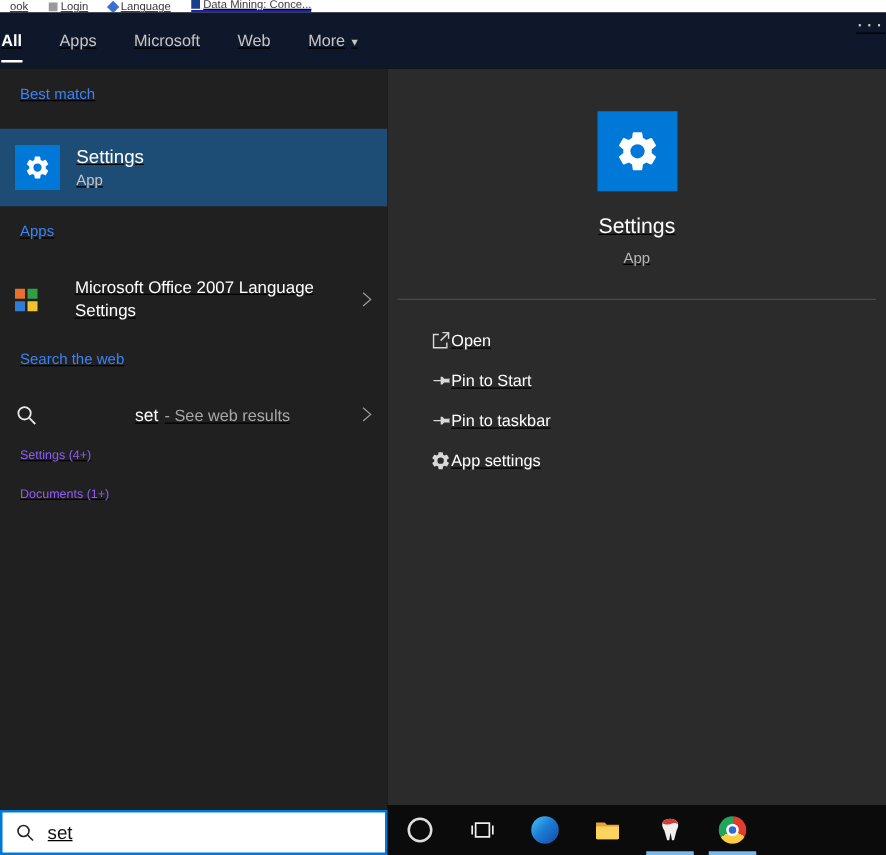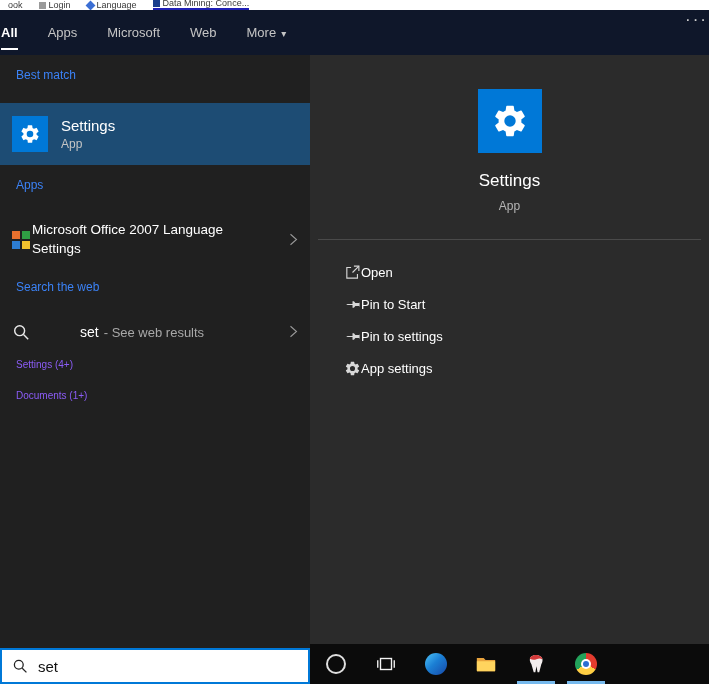--- a/index.html
+++ b/index.html
@@ -1,21 +1,21 @@
 <!DOCTYPE html>
 <html><head>
 <meta charset="utf-8">
 <style>
   html,body{margin:0;padding:0;}
   body{
     width:709px;height:684px;overflow:hidden;
     font-family:"Liberation Sans", sans-serif;
     background:#000;
   }
-  .app{width:709px;height:684px;display:flex;flex-direction:column;}
+  .app{width:709px;height:684px;display:flex;flex-direction:column;text-decoration:underline;}
 
   
   .browser-strip{height:10px;background:#ffffff;display:flex;align-items:flex-end;
     gap:16px;padding-left:8px;overflow:hidden;flex:0 0 auto;}
   .strip-item{font-size:9px;line-height:10px;color:#3a3a3a;white-space:nowrap;display:flex;align-items:flex-end;gap:3px;}
   .strip-item.link-underline{border-bottom:2px solid #1f1fb4;}
   .favicon{width:7px;height:7px;display:inline-block;margin-bottom:1px;}
   .favicon.gray{background:#9a9a9a;}
   .favicon.blue{background:#3b6fd4;transform:rotate(45deg);}
   .favicon.navy{background:#1a3e8c;}
@@ -37,21 +37,21 @@
   .left-list{flex:1;overflow:hidden;}
   .section-label{padding:13px 16px 21px;font-size:12px;color:#3b82f6;}
   .best-match-row{height:62px;background:#1d4c74;display:flex;align-items:center;
     padding:0 12px;gap:13px;cursor:pointer;}
   .bm-icon{width:36px;height:36px;background:#0078d7;display:flex;align-items:center;
     justify-content:center;flex:0 0 36px;}
   .bm-icon svg{width:22px;height:22px;fill:#ffffff;}
   .bm-title{font-size:15px;color:#ffffff;}
   .bm-sub{font-size:12px;color:#c5c5c5;margin-top:3px;}
 
-  .result-row{display:flex;align-items:center;padding:8px 12px;gap:2px;color:#fff;cursor:pointer;}
+  .result-row{display:flex;align-items:center;padding:8px 12px;gap:30px;color:#fff;cursor:pointer;}
   .office-icon{width:18px;height:18px;flex:0 0 18px;display:grid;
     grid-template-columns:8px 8px;grid-template-rows:8px 8px;gap:2px;}
   .office-icon i{display:block;}
   .office-text{font-size:13.5px;line-height:1.4;width:222px;color:#fff;}
   .chevron{margin-left:auto;color:#9a9a9a;display:flex;align-items:center;}
   .chevron svg{width:9px;height:15px;}
   .web-icon{width:18px;height:18px;color:#e8e8e8;flex:0 0 18px;}
   .web-icon svg{width:18px;height:18px;}
   .web-text{font-size:14px;color:#ffffff;margin-left:48px;}
   .web-suffix{color:#a8a8a8;font-size:13px;margin-left:5px;}
@@ -265,21 +265,21 @@
                 </svg>
               </span>
             <span>Pin to Start</span>
           </div>
           <div class="action-row">
             <span class="a-icon">
                 <svg>
                   <use href="#i-pin"></use>
                 </svg>
               </span>
-            <span>Pin to settings</span>
+            <span>Pin to taskbar</span>
           </div>
           <div class="action-row">
             <span class="a-icon">
                 <svg>
                   <use href="#i-gear"></use>
                 </svg>
               </span>
             <span>App settings</span>
           </div>
         </div>

